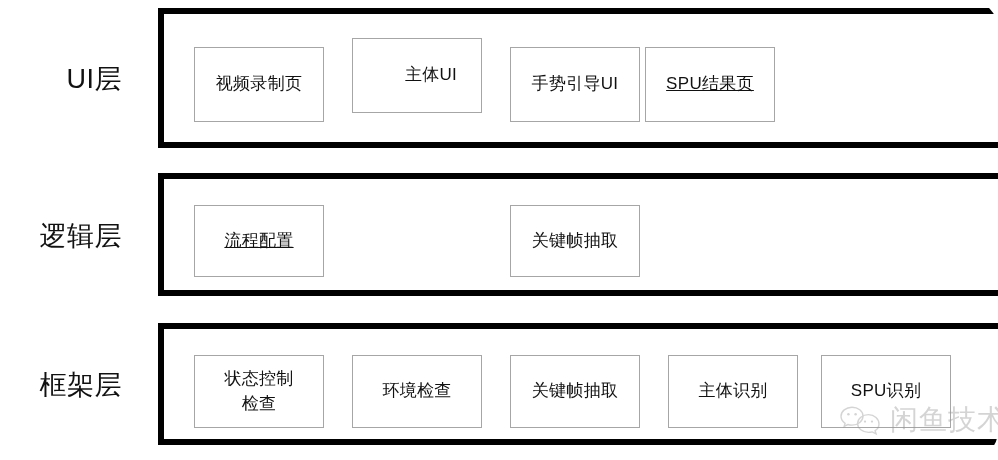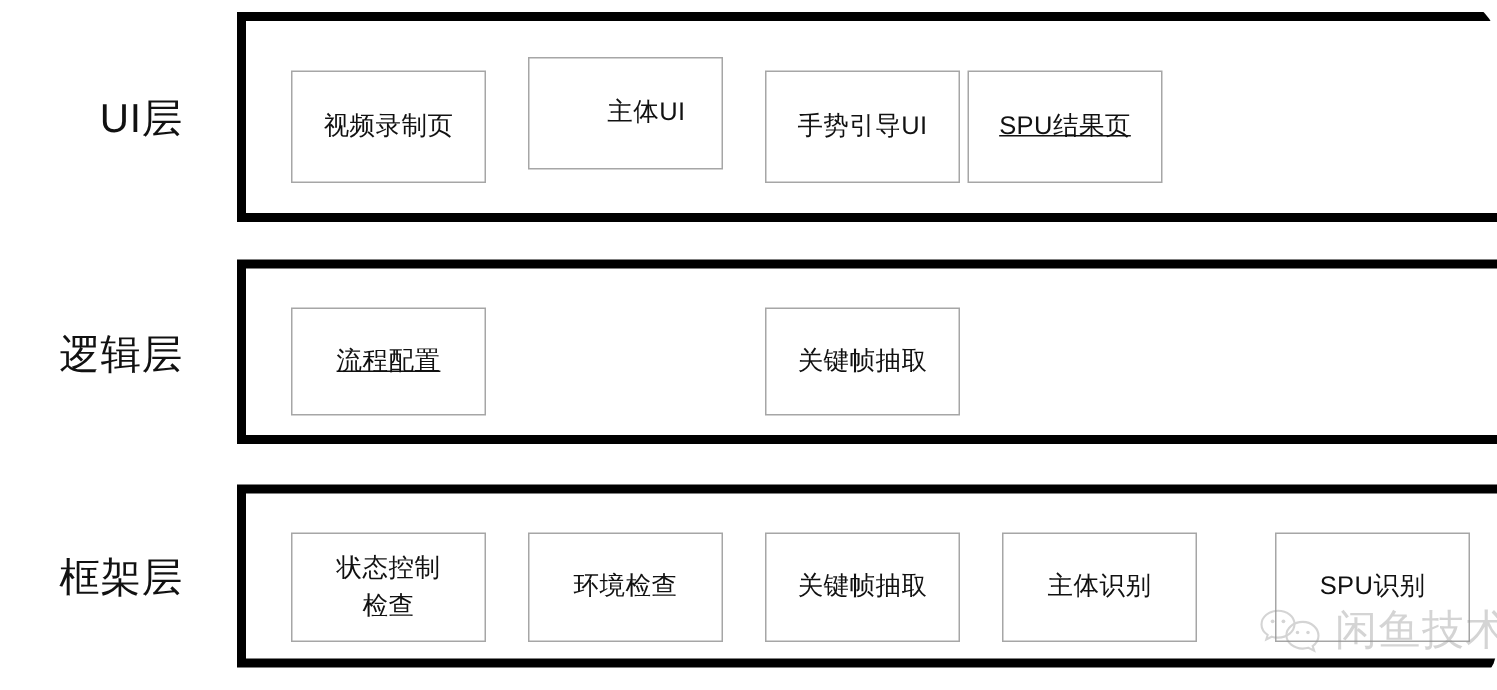--- a/index.html
+++ b/index.html
@@ -118,21 +118,21 @@
 
   <div class="layer-row" style="top:323px;height:122px;">
     <div class="layer-label" style="top:49px;">框架层</div>
     <div class="layer-container" style="top:0;height:122px;">
       <div class="boxes">
         <div class="node-box" style="left:30px;top:26px;width:130px;height:73px;">状态控制
 检查</div>
         <div class="node-box" style="left:188px;top:26px;width:130px;height:73px;">环境检查</div>
         <div class="node-box" style="left:346px;top:26px;width:130px;height:73px;">关键帧抽取</div>
         <div class="node-box" style="left:504px;top:26px;width:130px;height:73px;">主体识别</div>
-        <div class="node-box" style="left:686px;top:26px;width:130px;height:73px;">SPU识别</div>
+        <div class="node-box" style="left:657px;top:26px;width:130px;height:73px;">SPU识别</div>
       </div>
     </div>
   </div>
 
   <div class="watermark">
     <span>
       <svg width="46" height="32" viewBox="0 0 46 32" aria-hidden="true">
         <g fill="none" stroke="#9a9a9a" stroke-width="1.4">
           <path d="M14 3.2C7.9 3.2 3 7.3 3 12.3c0 2.8 1.6 5.3 4.1 7L6.2 22.3l3.6-1.8c1.3.4 2.7.6 4.2.6 6.1 0 11-4.1 11-9.1S20.1 3.2 14 3.2z"></path>
           <path d="M30.5 10.6c-6 0-10.9 4-10.9 8.9 0 4.9 4.9 8.9 10.9 8.9 1.3 0 2.6-.2 3.8-.5l3.8 1.9-1-3.1c2.4-1.6 3.9-4.1 3.9-6.8 0-4.9-4.5-9.3-10.5-9.3z"></path>

